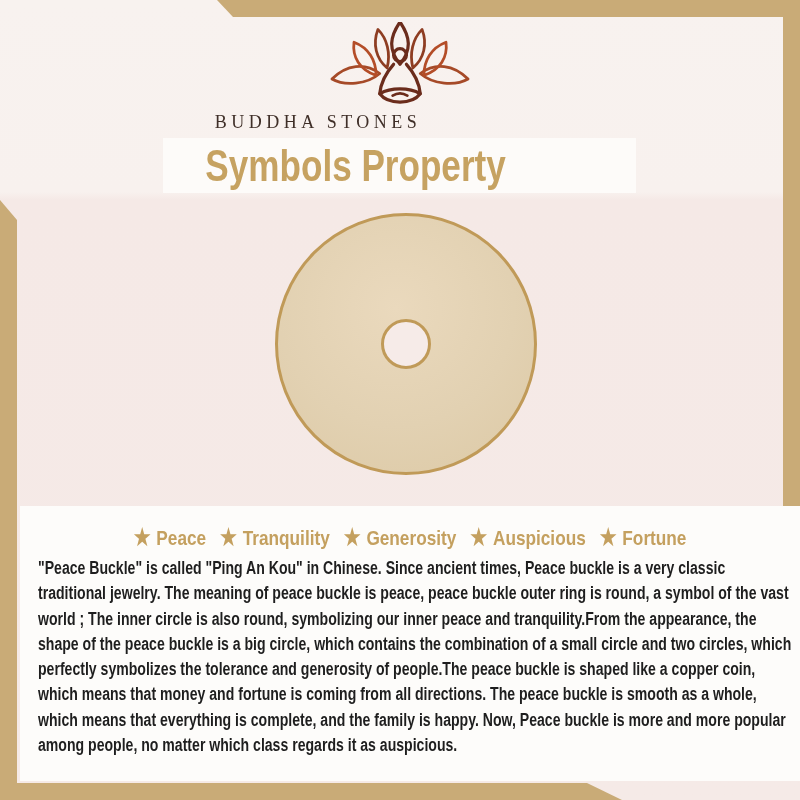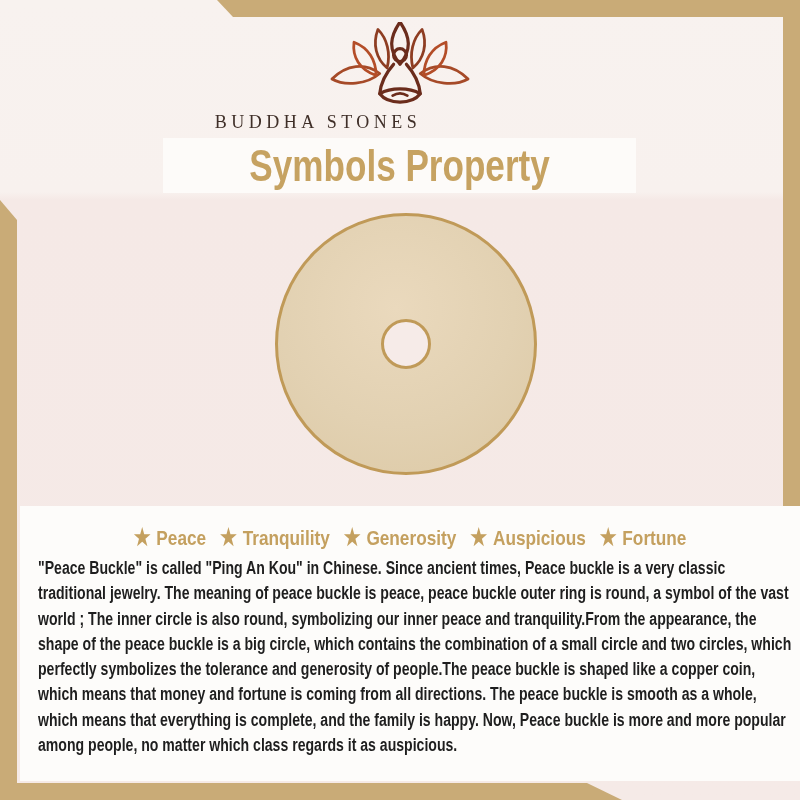--- a/index.html
+++ b/index.html
@@ -26,21 +26,21 @@
   .logo-wrap { position:absolute; left:322px; top:22px; width:156px; height:92px; }
   .brand-name {
     position:absolute; left:0; top:112px; width:636px; text-align:center;
     font-family:"Liberation Serif", serif; font-size:18px; letter-spacing:4.5px;
     color:#3f2f28; font-weight:normal;
   }
 
   
   .title-band {
     position:absolute; left:163px; top:138px; width:473px; height:55px;
-    background:#fdfbf9; display:flex; align-items:center; justify-content:center;
+    background:#fdfbf9; display:flex; align-items:center; 
   }
   .title-band .title-text {
     font-size:45px; font-weight:bold; color:#c6a261; white-space:nowrap;
     transform:scaleX(0.78); transform-origin:center center; letter-spacing:0;
   }
 
   
   .disc {
     position:absolute; left:275px; top:213px; width:262px; height:262px;
     border-radius:50%; border:3px solid #c09a58;

